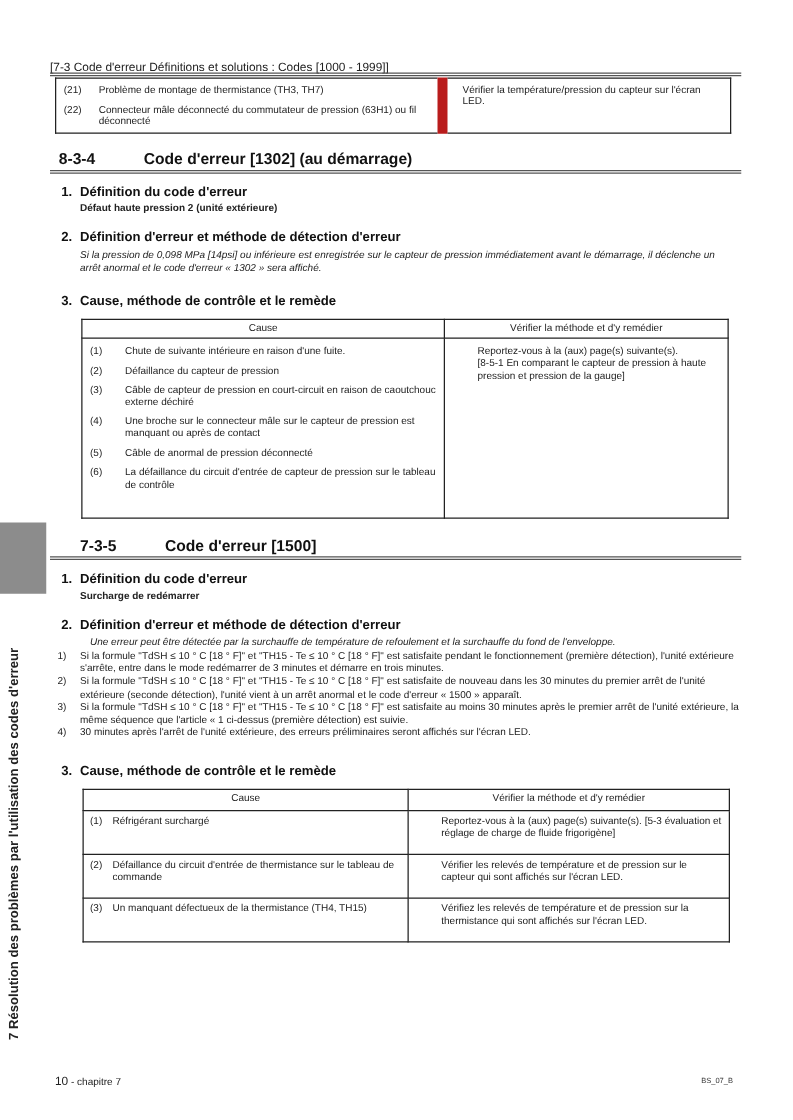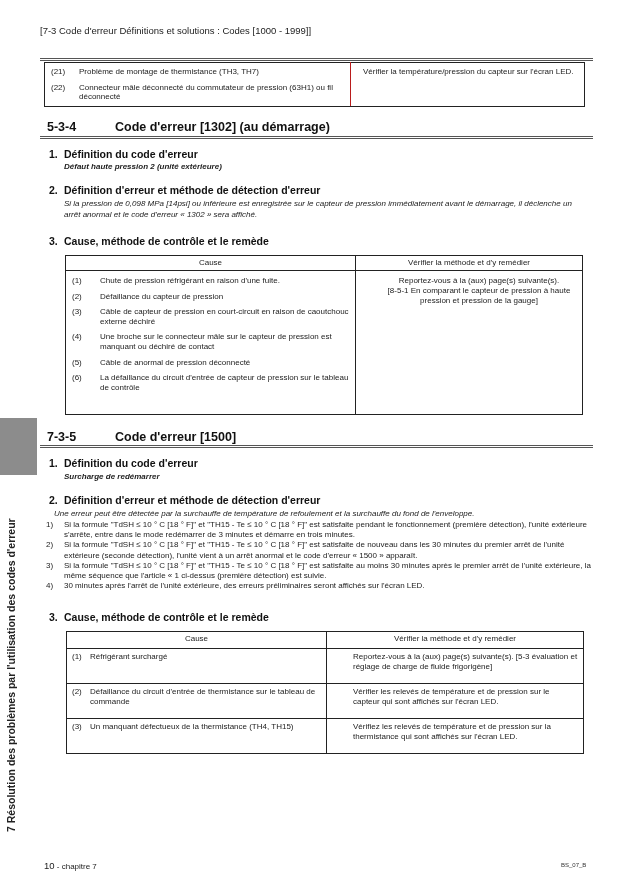--- a/index.html
+++ b/index.html
@@ -1,45 +1,45 @@
 <!DOCTYPE html>
 <html><head>
 <meta charset="utf-8">
 <style>
   html, body { margin:0; padding:0; background:#ffffff; }
   body { width:634px; height:896px; position:relative; overflow:hidden;
          font-family:"Liberation Sans", sans-serif; color:#1a1a1a; }
   .abs { position:absolute; }
-  .running-header { left:40px; top:25px; font-size:9.5px; color:#222; }
+  .running-header { left:40px; top:49px; font-size:9.5px; color:#222; }
   .hdr-rule { left:40px; top:58px; width:553px; height:3px; border-top:1px solid #555; border-bottom:1px solid #555; box-sizing:border-box; }
 
   table { border-collapse:collapse; font-size:8px; color:#222; }
   td, th { border:1px solid #222; vertical-align:top; }
   .cause-line { display:flex; margin-bottom:6px; line-height:1.2; }
   .cause-line .n { flex:0 0 28px; }
   .cause-line .t { flex:1; }
 
   .top-table { left:44px; top:62px; width:541px; }
   .top-table td { padding:4px 6px; }
-  .top-table td.c1 { width:293px; border-right:1px solid #b91c1c;margin-top:44px; }
+  .top-table td.c1 { width:293px; border-right:8px solid #b91c1c;margin-top:44px; }
 
   .sec-title { font-size:12.5px; font-weight:bold; color:#111; }
   .sec-num { display:inline-block; width:68px; }
   .sec-rule { height:3px; border-top:1px solid #555; border-bottom:1px solid #555; box-sizing:border-box; width:553px; left:40px; }
 
   .sub-h { font-size:10.5px; font-weight:bold; color:#111; }
   .sub-h .n { display:inline-block; width:15px; }
   .sub-b { font-size:8px; color:#222; line-height:1.35;font-style:italic; }
-  .sub-bold { font-size:8px; font-weight:bold; color:#222;font-style:italic; }
+  .sub-bold { font-size:8px; font-weight:bold; color:#222; }
 
   .tbl1 { left:65px; top:255px; width:518px; }
   .tbl1 th { font-weight:normal; padding:2px; height:10px; }
   .tbl1 td { padding:5px 6px; }
   .tbl1 td.c1 { width:277px; }
-  .tbl1 td.c2 { padding-left:26px; line-height:1.25;text-align:center; }
+  .tbl1 td.c2 { padding-left:26px; line-height:1.25; }
 
   .tbl2 { left:66px; top:631px; width:518px; }
   .tbl2 th { font-weight:normal; padding:2px; height:12px; }
   .tbl2 td { padding:3px 5px; line-height:1.25; height:28px; }
   .tbl2 td.c1 { width:249px; }
   .tbl2 td.c2 { padding-left:26px; }
   .tbl2 .cause-line { margin-bottom:0; }
   .tbl2 .cause-line .n { flex:0 0 18px; }
 
   .ol-list { font-size:8px; line-height:1.28; color:#222; }
@@ -72,21 +72,21 @@
         <span class="n">(22)</span>
         <span class="t">Connecteur mâle déconnecté du commutateur de pression (63H1) ou fil déconnecté</span>
       </div>
     </td>
     <td style="padding-left:12px">Vérifier la température/pression du capteur sur l'écran LED.</td>
   </tr>
 </tbody>
   </table>
 
 <div class="abs sec-title" style="left:47px;top:120px">
-  <span class="sec-num">5-3-4</span><span>Code d'erreur [1302] (au démarrage)</span>
+  <span class="sec-num">8-3-4</span><span>Code d'erreur [1302] (au démarrage)</span>
 </div>
 <div class="abs sec-rule" style="top:136px"></div>
 
 <div class="abs sub-h" style="left:49px;top:148px">
   <span class="n">1.</span><span>Définition du code d'erreur</span>
 </div>
 <div class="abs sub-bold" style="left:64px;top:162px">Défaut haute pression 2 (unité extérieure)</div>
 
 <div class="abs sub-h" style="left:49px;top:184px">
   <span class="n">2.</span><span>Définition d'erreur et méthode de détection d'erreur</span>
@@ -100,33 +100,33 @@
 <table class="abs tbl1">
   <tbody>
       <tr>
     <th>Cause</th>
     <th>Vérifier la méthode et d'y remédier</th>
   </tr>
   <tr>
     <td class="c1" style="height:133px">
       <div class="cause-line">
             <span class="n">(1)</span>
-            <span class="t">Chute de pression réfrigérant en raison d'une fuite.</span>
+            <span class="t">Chute de suivante intérieure en raison d'une fuite.</span>
           </div>
       <div class="cause-line">
             <span class="n">(2)</span>
             <span class="t">Défaillance du capteur de pression</span>
           </div>
       <div class="cause-line">
             <span class="n">(3)</span>
             <span class="t">Câble de capteur de pression en court-circuit en raison de caoutchouc externe déchiré</span>
           </div>
       <div class="cause-line">
             <span class="n">(4)</span>
-            <span class="t">Une broche sur le connecteur mâle sur le capteur de pression est manquant ou déchiré de contact</span>
+            <span class="t">Une broche sur le connecteur mâle sur le capteur de pression est manquant ou après de contact</span>
           </div>
       <div class="cause-line">
             <span class="n">(5)</span>
             <span class="t">Câble de anormal de pression déconnecté</span>
           </div>
       <div class="cause-line" style="margin-bottom:0">
             <span class="n">(6)</span>
             <span class="t">La défaillance du circuit d'entrée de capteur de pression sur le tableau de contrôle</span>
           </div>
     </td>
@@ -134,34 +134,34 @@
       <div>Reportez-vous à la (aux) page(s) suivante(s).</div>
       <div>[8-5-1 En comparant le capteur de pression à haute pression et pression de la gauge]</div>
     </td>
   </tr>
 </tbody>
   </table>
 
 <div class="abs side-tab"></div>
 <div class="abs side-text">7 Résolution des problèmes par l'utilisation des codes d'erreur</div>
 
-<div class="abs sec-title" style="left:47px;top:430px">
+<div class="abs sec-title" style="left:64px;top:430px">
   <span class="sec-num">7-3-5</span><span>Code d'erreur [1500]</span>
 </div>
 <div class="abs sec-rule" style="top:445px"></div>
 
 <div class="abs sub-h" style="left:49px;top:457px">
   <span class="n">1.</span><span>Définition du code d'erreur</span>
 </div>
 <div class="abs sub-bold" style="left:64px;top:472px">Surcharge de redémarrer</div>
 
 <div class="abs sub-h" style="left:49px;top:494px">
   <span class="n">2.</span><span>Définition d'erreur et méthode de détection d'erreur</span>
 </div>
-<div class="abs sub-b" style="left:54px;top:509px">Une erreur peut être détectée par la surchauffe de température de refoulement et la surchauffe du fond de l'enveloppe.</div>
+<div class="abs sub-b" style="left:72px;top:509px">Une erreur peut être détectée par la surchauffe de température de refoulement et la surchauffe du fond de l'enveloppe.</div>
 
 <div class="abs ol-list" style="left:46px;top:520px;width:546px">
   <div class="ol-item">
       <span class="n">1)</span>
       <span class="t">Si la formule "TdSH ≤ 10 ° C [18 ° F]" et "TH15 - Te ≤ 10 ° C [18 ° F]" est satisfaite pendant le fonctionnement (première détection), l'unité extérieure s'arrête, entre dans le mode redémarrer de 3 minutes et démarre en trois minutes.</span>
     </div>
   <div class="ol-item">
       <span class="n">2)</span>
       <span class="t">Si la formule "TdSH ≤ 10 ° C [18 ° F]" et "TH15 - Te ≤ 10 ° C [18 ° F]" est satisfaite de nouveau dans les 30 minutes du premier arrêt de l'unité extérieure (seconde détection), l'unité vient à un arrêt anormal et le code d'erreur « 1500 » apparaît.</span>
     </div>

